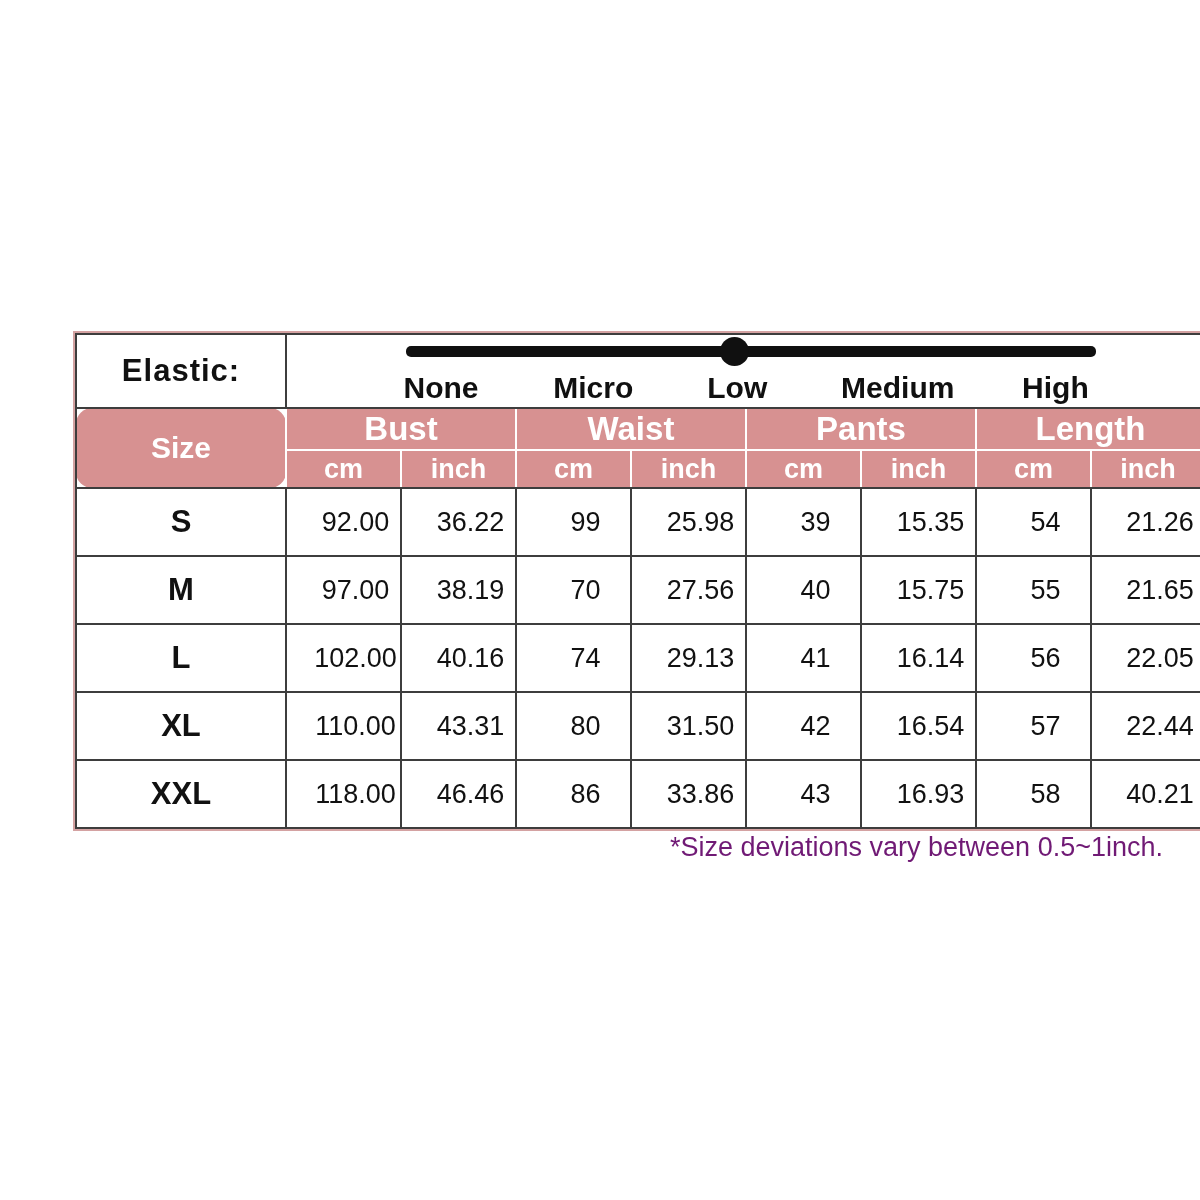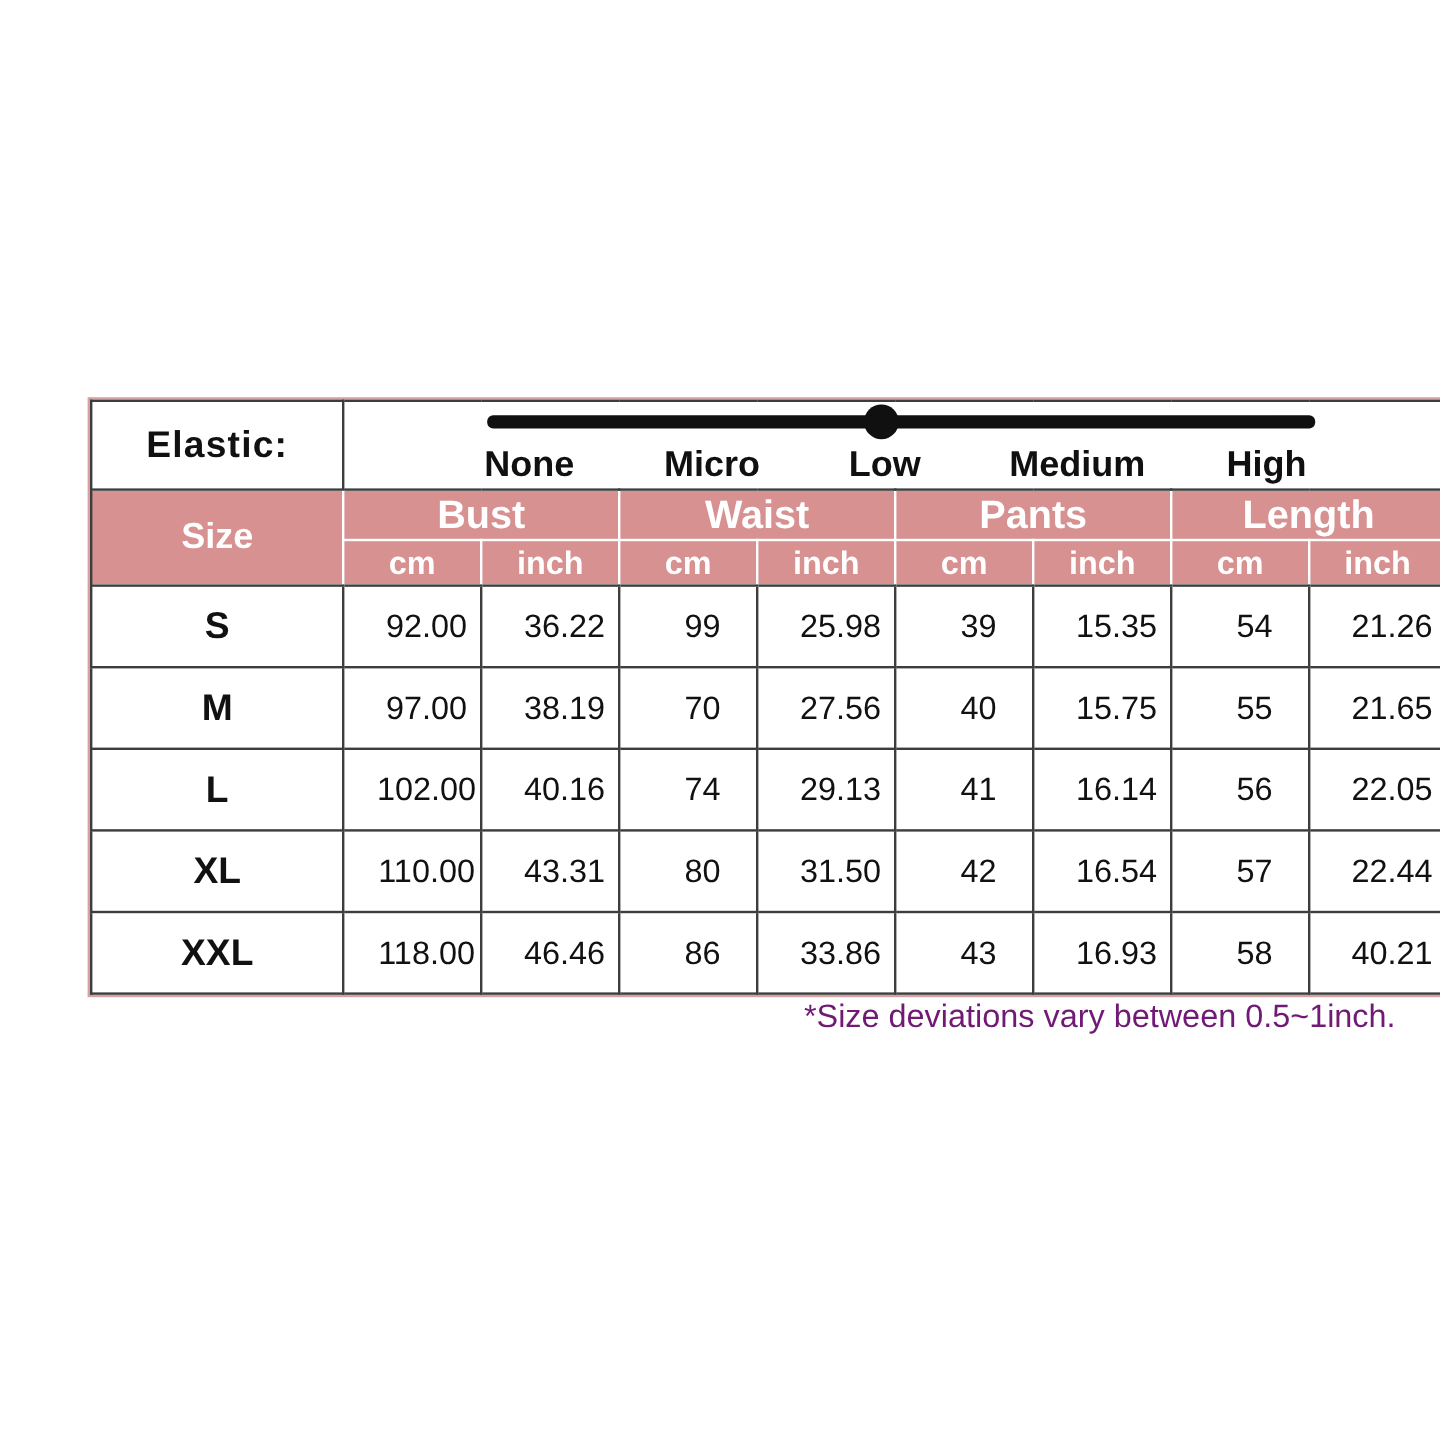--- a/index.html
+++ b/index.html
@@ -82,20 +82,21 @@
   td.ph {
     background: #d79191;
     color: #ffffff;
     font-weight: bold;
     border-color: #ffffff;
   }
   td.ph-size {
     font-size: 30px;
     border-left-color: #3d3d3d;
     border-bottom-color: #3d3d3d;
+    border-radius: 16px;
   }
   td.ph-group {
     font-size: 33px;
     border-top-color: #3d3d3d;
   }
   td.ph-unit {
     font-size: 27px;
     border-bottom-color: #3d3d3d;
   }
   td.edge-r { border-right-color: #3d3d3d; }

